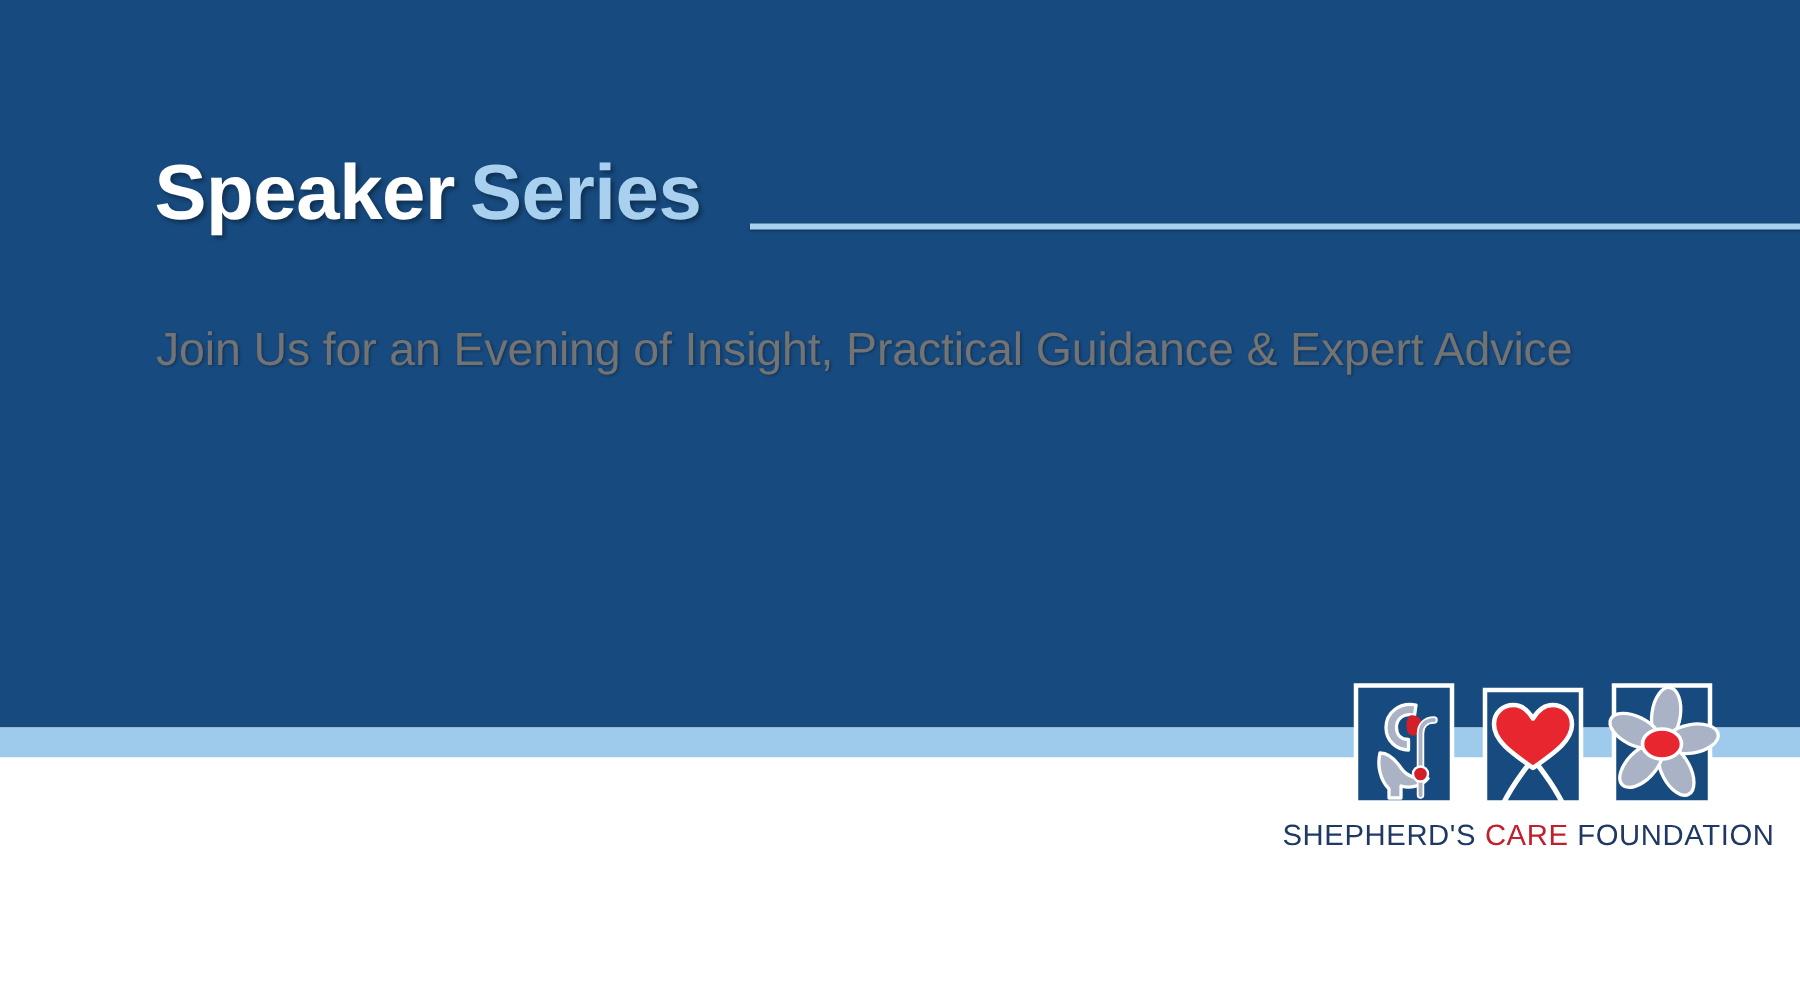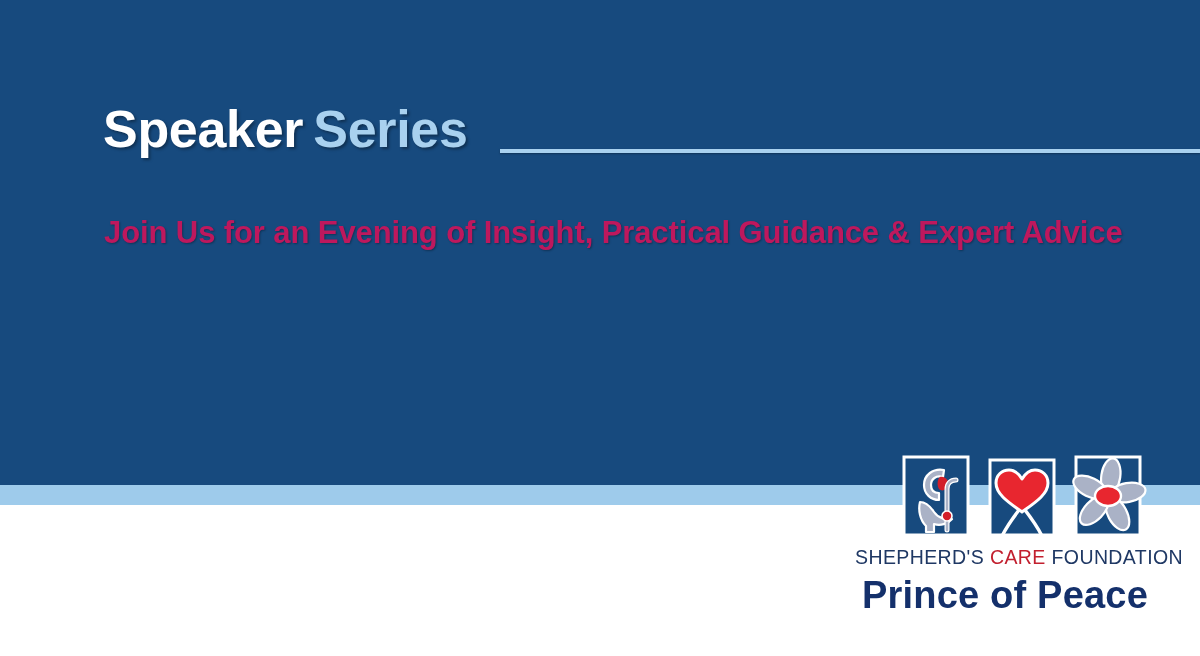--- a/index.html
+++ b/index.html
@@ -72,22 +72,22 @@
     background: #a9d1ef;
     box-shadow: 0 1px 2px rgba(0,0,0,0.3);
   }
 
   
   .subtitle {
     position: absolute;
     left: 104px;
     top: 215px;
     font-size: 31px;
-    font-weight: bold;
-    color: #be185d;
+    font-weight: normal;
+    color: #737373;
     white-space: nowrap;
     letter-spacing: -0.1px;
     text-shadow: 1px 1px 2px rgba(0,0,0,0.3);
   }
 
   
   .cta {
     position: absolute;
     right: 98px;
     top: 303px;
@@ -207,17 +207,16 @@
           </g>
         </g>
 
       </svg>
     </div>
 
     <div class="logo-wordmark">
       <span class="w-navy">SHEPHERD'S</span><span>&nbsp;</span><span class="w-red">CARE</span><span>&nbsp;</span><span class="w-navy">FOUNDATION</span>
     </div>
 
-    <div class="logo-name">Prince of Peace</div>
 
   </div>
 
 </div>
 
 </body></html>

